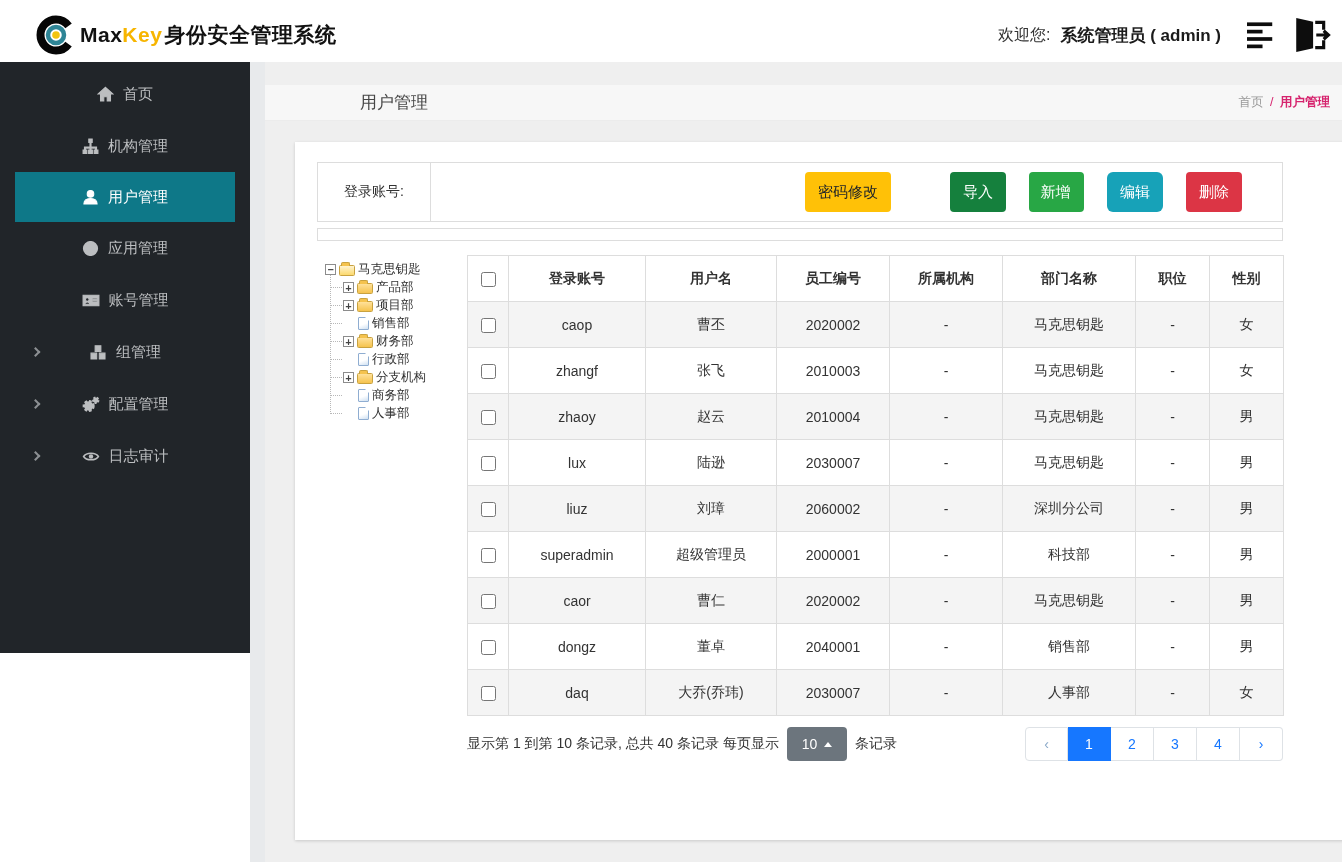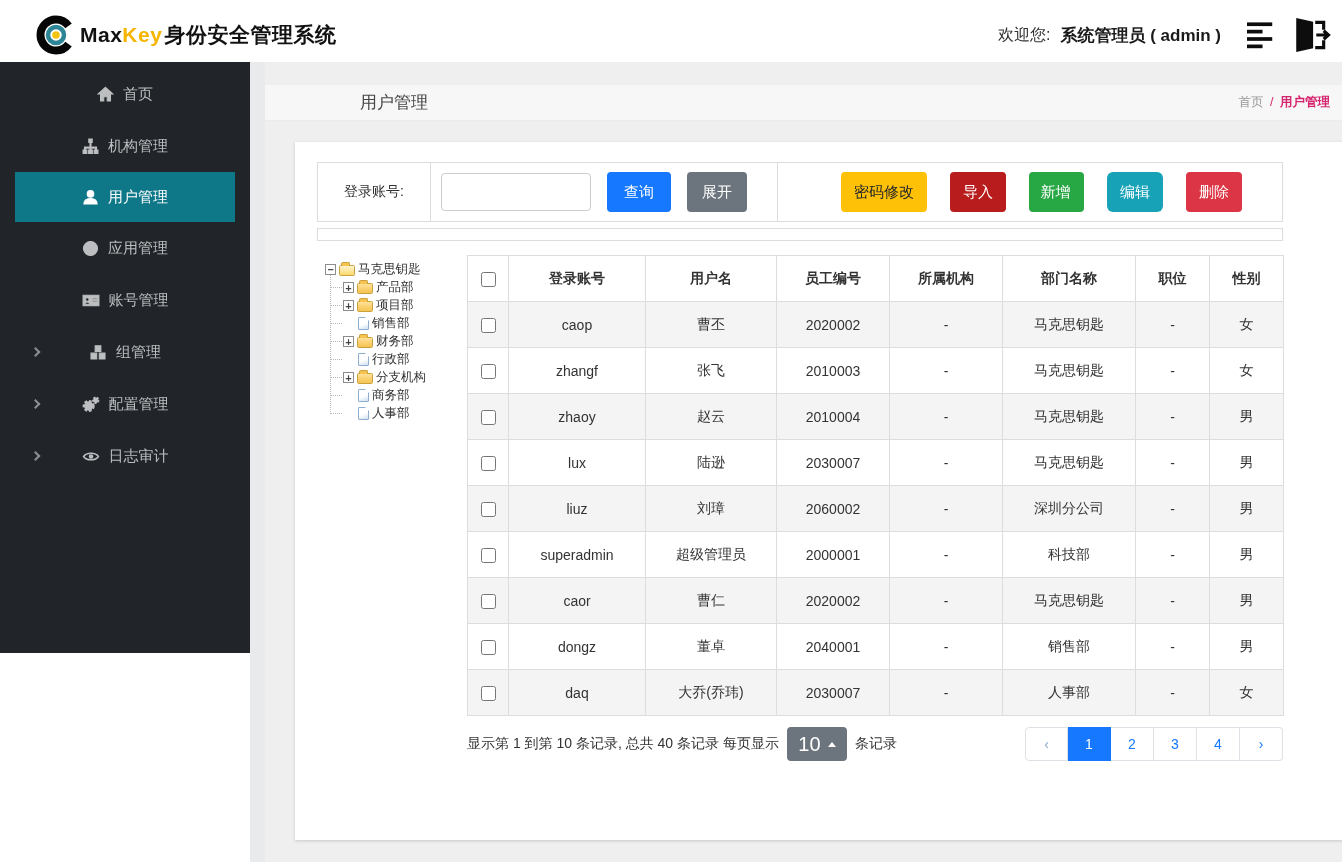--- a/index.html
+++ b/index.html
@@ -97,21 +97,21 @@
   .users tbody tr:nth-child(odd) { background:#f4f4f4; }
   .users input[type=checkbox] { width:15px; height:15px; margin:0; vertical-align:middle; cursor:pointer; }
   .c0{width:41px}.c1{width:137px}.c2{width:131px}.c3{width:113px}
   .c4{width:113px}.c5{width:133px}.c6{width:74px}.c7{width:74px}
 
   
   .table-footer { margin-top:11px; display:flex; justify-content:space-between; align-items:center; }
   .page-info { display:flex; align-items:center; gap:8px; font-size:14px; color:#333; }
   .page-size-btn { display:inline-flex; align-items:center; justify-content:center; gap:7px;
     height:34px; min-width:60px; background:#6c757d; color:#fff; border:none; border-radius:4px;
-    font-size:20px; cursor:pointer; font-family:inherit; }
+    font-size:14px; cursor:pointer; font-family:inherit; }
   .caret-up { width:0; height:0; border-left:4px solid transparent; border-right:4px solid transparent;
     border-bottom:5px solid #fff; }
   ul.pager { display:flex; list-style:none; }
   .pager li a { display:flex; align-items:center; justify-content:center; min-width:43px; height:34px;
     border:1px solid #dee2e6; border-left:none; background:#fff; color:#1677ff; font-size:14px;
     text-decoration:none; cursor:pointer; }
   .pager li:first-child a { border-left:1px solid #dee2e6; border-radius:4px 0 0 4px; color:#8aa9c9; }
   .pager li:last-child a { border-radius:0 4px 4px 0; }
   .pager li.active a { background:#1677ff; border-color:#1677ff; color:#fff; }
 </style>
@@ -253,28 +253,23 @@
       <a class="cur">用户管理</a>
     </span>
   </div>
 
   <div class="card">
 
     <div class="searchbox">
       <div class="cell label-cell">
         <label>登录账号:</label>
       </div>
-      <div class="cell input-cell">
-        <input class="search-input" type="text" value="" style="">
-        <button class="btn btn-query">查询</button>
-        <button class="btn btn-expand">展开</button>
-      </div>
       <div class="cell actions-cell">
           <button class="btn action-btn" style="background: rgb(255, 193, 7); color: rgb(33, 37, 41);">密码修改</button>
-          <button class="btn action-btn" style="background: #b91c1c; color: rgb(255, 255, 255);">导入</button>
+          <button class="btn action-btn" style="background: #15803d; color: rgb(255, 255, 255); margin-left: 36px;">导入</button>
           <button class="btn action-btn" style="background: rgb(40, 167, 69); color: rgb(255, 255, 255); padding-left: 11px;">新增</button>
           <button class="btn action-btn" style="background: rgb(23, 162, 184); color: rgb(255, 255, 255); border-radius: 6px;">编辑</button>
           <button class="btn action-btn" style="background: rgb(220, 53, 69); color: rgb(255, 255, 255);">删除</button>
         </div>
     </div>
 
     <div class="toolbar-strip"></div>
 
     <div class="tree">
         <div class="tree-row lvl0">

